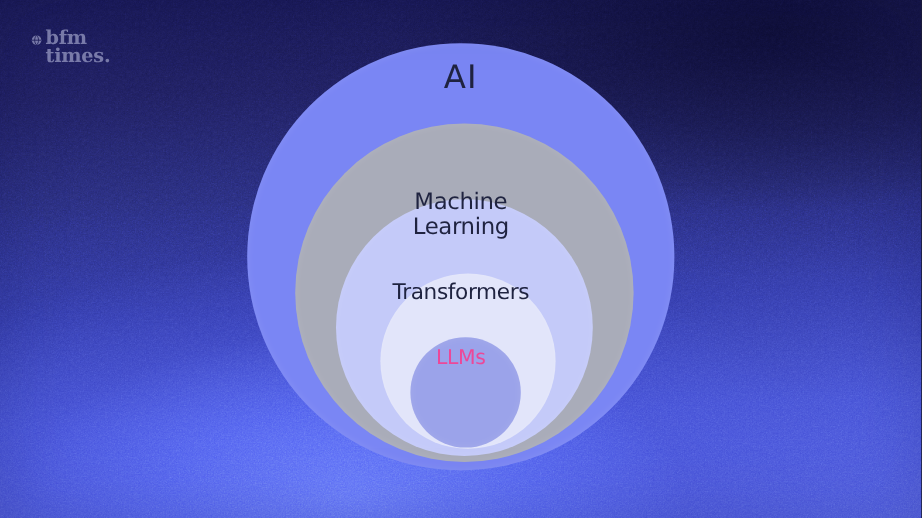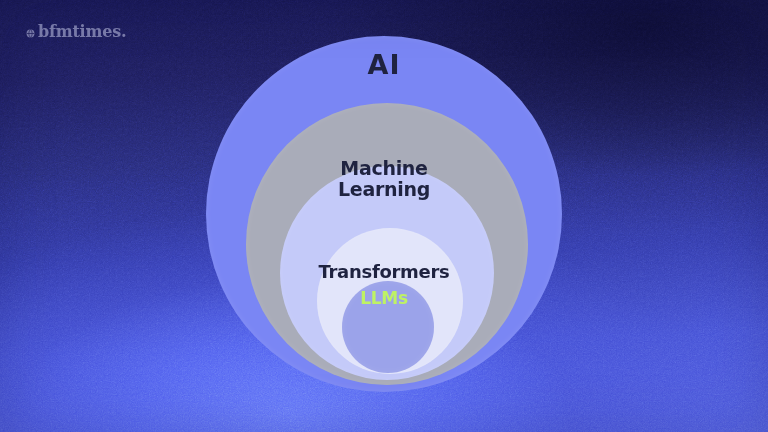--- a/index.html
+++ b/index.html
@@ -83,21 +83,21 @@
     opacity: 0.55;
   }
   .logo-mark {
     width: 9px;
     height: 9px;
     margin-top: 5px;
     flex: 0 0 auto;
   }
   .logo-words {
     display: flex;
-    flex-direction: row;
+    flex-direction: column;
     line-height: 0.94;
   }
   .logo-line {
     font-family: "DejaVu Serif", serif;
     font-size: 16px;
     font-weight: 700;
     letter-spacing: -0.2px;
     color: #c3c6e6;
     white-space: nowrap;
   }
@@ -152,30 +152,30 @@
 
   
   .label {
     position: absolute;
     z-index: 30;
     width: 100%;
     text-align: center;
     left: 0;
     color: #1f2340;
     font-family: "DejaVu Sans", sans-serif;
-    font-weight: 700;
+    font-weight: 400;
     line-height: 1.12;
     letter-spacing: -0.3px;
     white-space: pre-line;
     pointer-events: none;
   }
   .label-ai        { top: 50px;  font-size: 27px; letter-spacing: 1px; }
   .label-ml        { top: 114px; font-size: 19px; margin-top: 44px; }
   .label-nn        { top: 176px; font-size: 19px; }
-  .label-tf        { top: 262px; font-size: 18px; }
+  .label-tf        { top: 234px; font-size: 18px; }
   .label-llm       { top: 289px; font-size: 17px; }
 
   
   .soften {
     position: absolute;
     inset: 0;
     z-index: 35;
     pointer-events: none;
     box-shadow: inset 0 0 60px rgba(10,10,50,0.18);
   }
@@ -220,17 +220,17 @@
     <div class="ring ring-ai" style="width: 356px; height: 356px; left: 206px; top: 36px; background: rgb(122, 134, 244);"></div>
     <div class="ring ring-ml" style="width: 282px; height: 282px; left: 246px; top: 103px; background: rgb(169, 172, 185);"></div>
     <div class="ring ring-nn" style="width: 214px; height: 214px; left: 280px; top: 166px; background: rgb(196, 202, 249);"></div>
     <div class="ring ring-tf" style="width: 146px; height: 146px; left: 317px; top: 228px; background: rgb(226, 229, 250);"></div>
     <div class="ring ring-llm" style="width: 92px; height: 92px; left: 342px; top: 281px; background: rgb(155, 163, 234);"></div>
 
     <div class="label label-ai" style="color: rgb(31, 35, 64);">AI</div>
     <div class="label label-ml" style="color: rgb(31, 35, 64);">Machine
 Learning</div>
     <div class="label label-tf" style="color: rgb(31, 35, 64);">Transformers</div>
-    <div class="label label-llm" style="color: #bef264;">LLMs</div>
+    <div class="label label-llm" style="color: #ec4899;">LLMs</div>
   </div>
 
   <div class="soften"></div>
 </div>
 
 </body></html>

